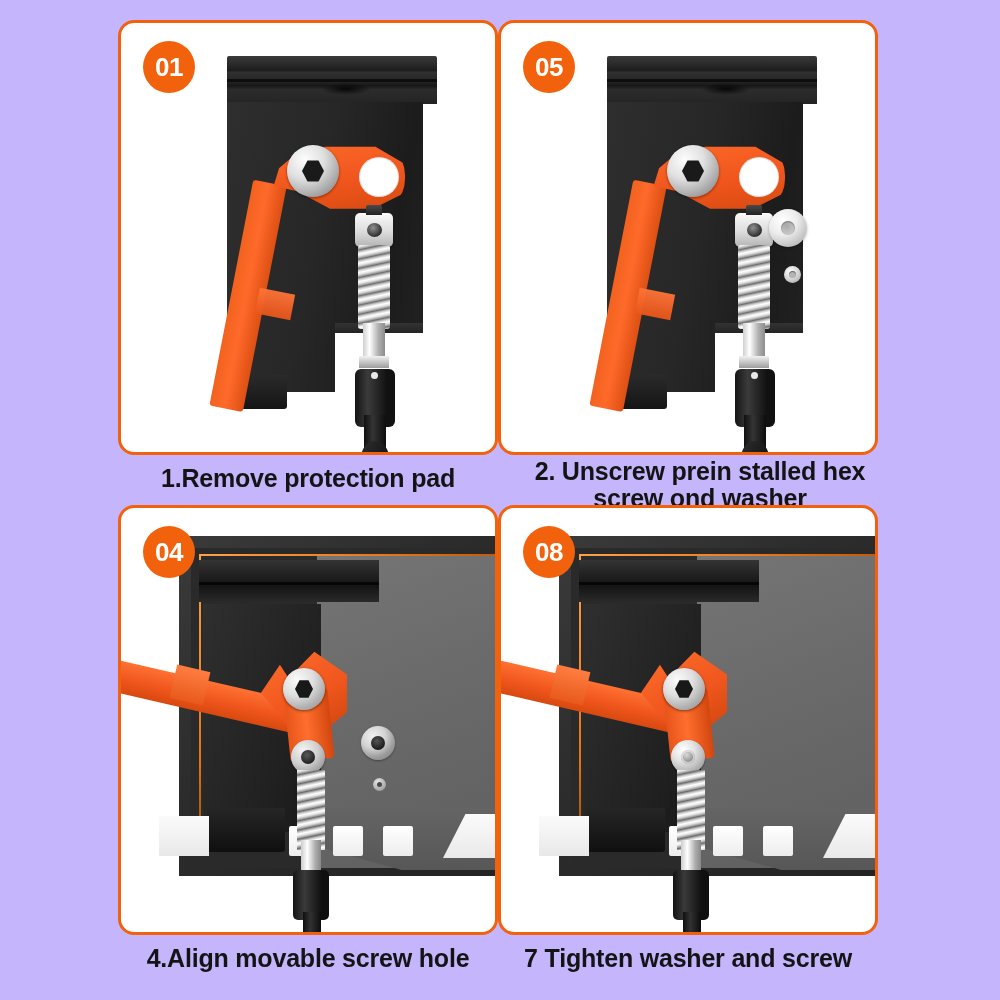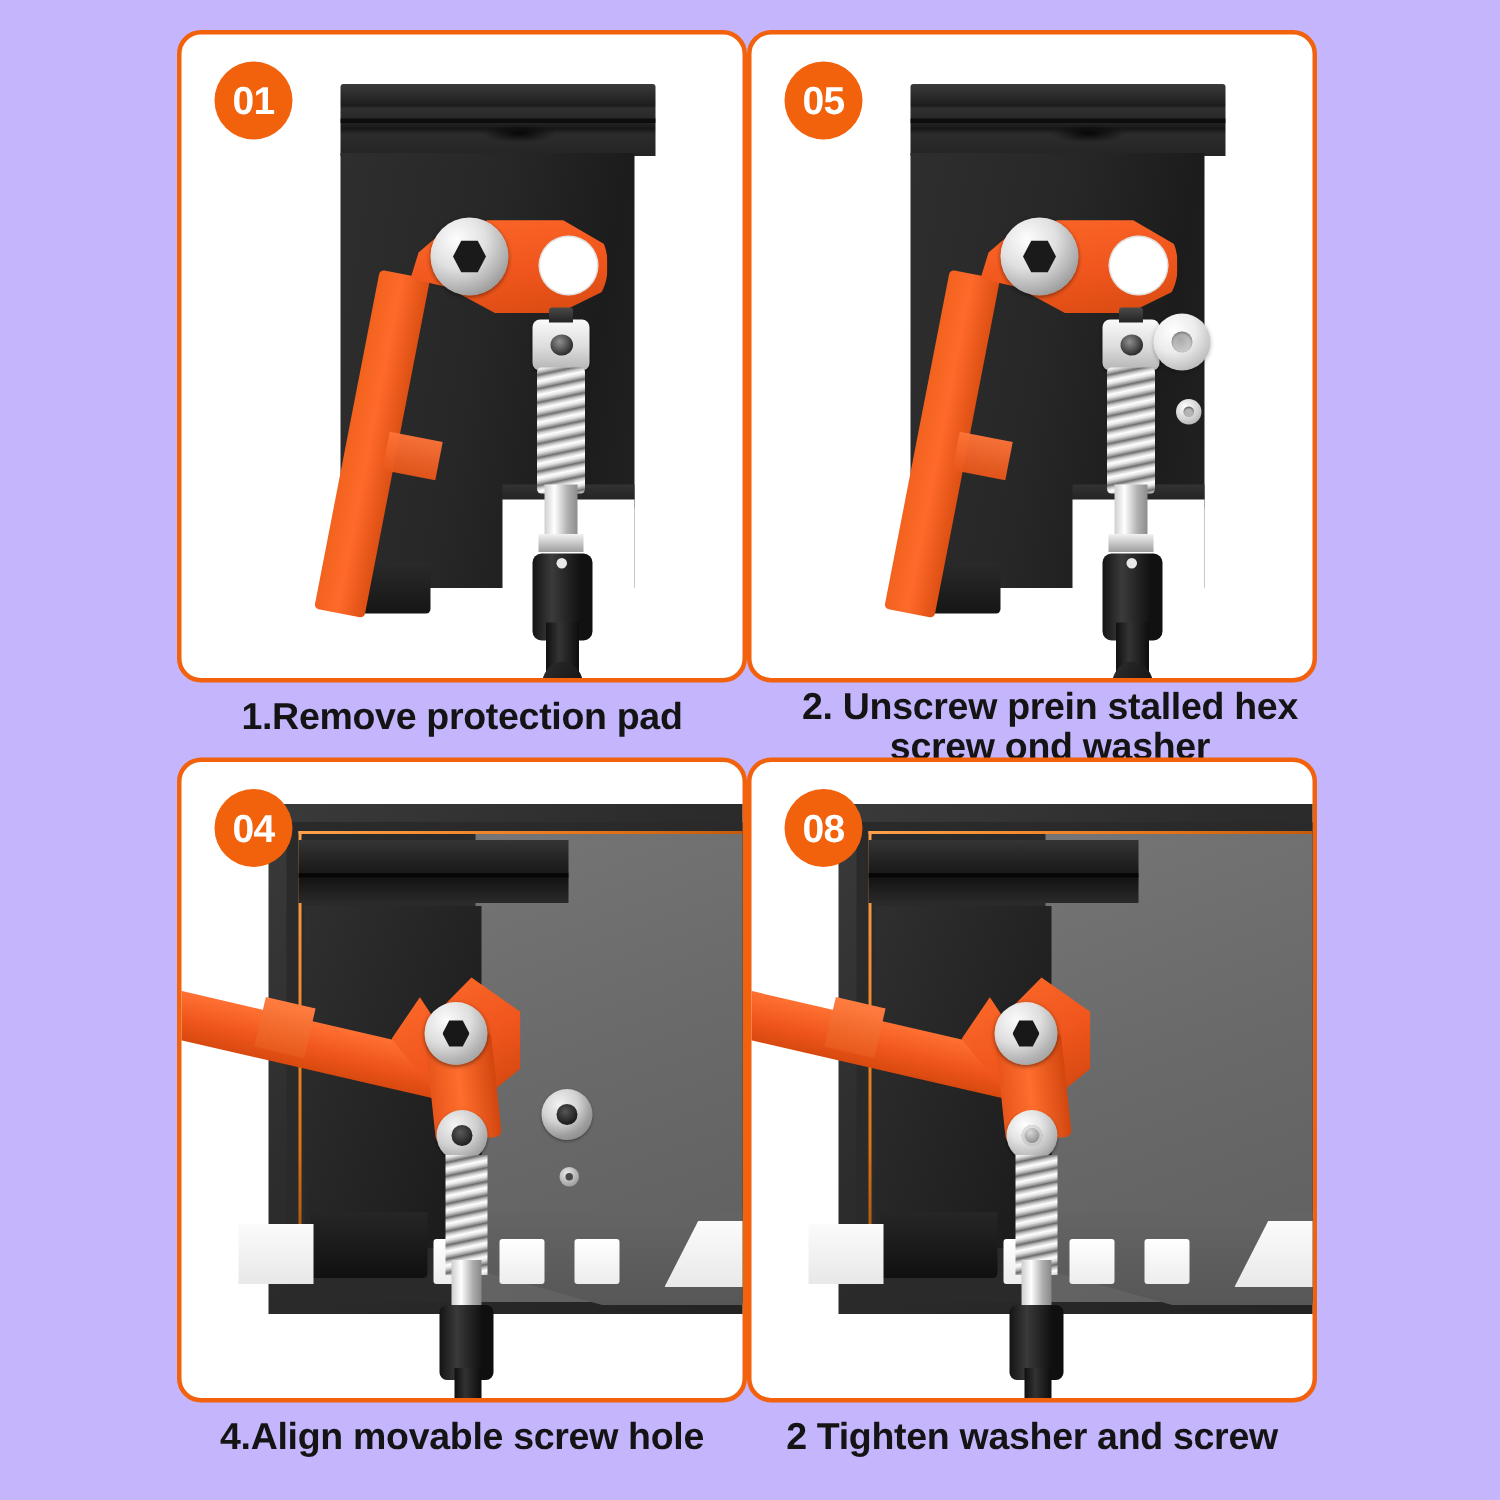--- a/index.html
+++ b/index.html
@@ -562,16 +562,16 @@
         <div class="lower-pivot with-washer"></div>
         <div class="lower-pivot-hole tightened"></div>
 
         <div class="spring-b"></div>
         <div class="shaft-b"></div>
         <div class="grip-b"></div>
         <div class="pull-b"></div>
       </div>
       <div class="badge">08</div>
     </div>
-    <div class="caption">2 Tighten washer and screw</div>
+    <div class="caption">7 Tighten washer and screw</div>
   </div>
 
 </div>
 
 </body></html>

